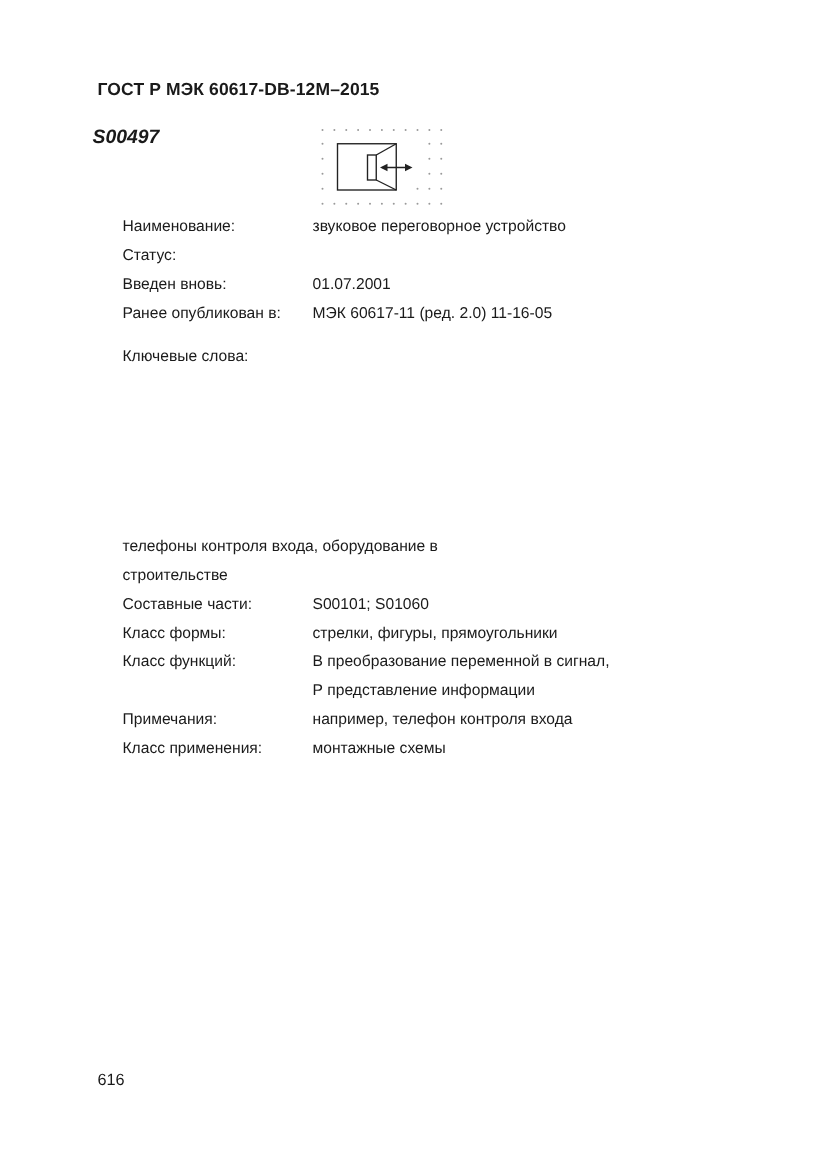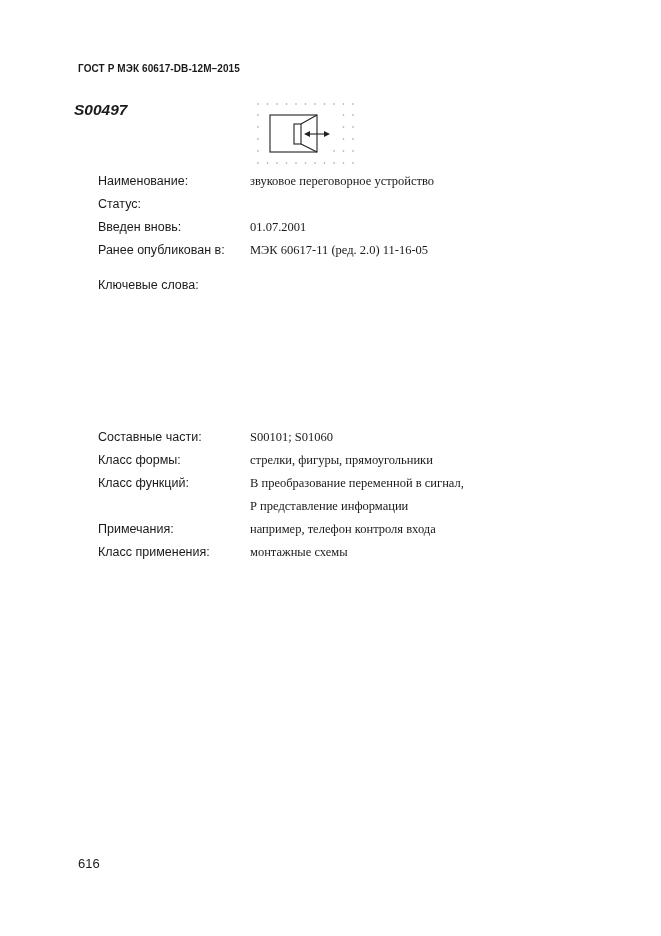--- a/index.html
+++ b/index.html
@@ -12,21 +12,21 @@
       height: 936px;
       position: relative;
       overflow: hidden;
       font-family: "Liberation Sans", sans-serif;
       color: #1a1a1a;
     }
     .page-header {
       position: absolute;
       left: 78px;
       top: 63px;
-      font-size: 10px;
+      font-size: 14px;
       font-weight: bold;
       letter-spacing: 0.1px;
     }
     .symbol-code {
       position: absolute;
       left: 74px;
       top: 101px;
       font-size: 15.5px;
       font-weight: bold;
       font-style: italic;
@@ -54,21 +54,20 @@
       margin-top: 12px;
       flex-direction: column;
     }
     .prop-label {
       width: 152px;
       flex: 0 0 152px;
       white-space: nowrap;
     }
     .prop-value {
       flex: 1;
-      font-family: Liberation Serif, serif;
     }
     .prop-value .line {
       display: block;
     }
     .page-number {
       position: absolute;
       left: 78px;
       top: 856px;
       font-size: 13px;
     }
@@ -154,20 +153,24 @@
     </span>
   </div>
   <div class="prop-row">
     <span class="prop-label">Ранее опубликован в:</span>
     <span class="prop-value">
       <span class="line">МЭК 60617-11 (ред. 2.0) 11-16-05</span>
     </span>
   </div>
   <div class="prop-row gap">
     <span class="prop-label">Ключевые слова:</span>
+    <span class="prop-value">
+      <span class="line">телефоны контроля входа, оборудование в</span>
+      <span class="line">строительстве</span>
+    </span>
   </div>
   <div class="prop-row">
     <span class="prop-label">Составные части:</span>
     <span class="prop-value">
       <span class="line">S00101; S01060</span>
     </span>
   </div>
   <div class="prop-row">
     <span class="prop-label">Класс формы:</span>
     <span class="prop-value">

